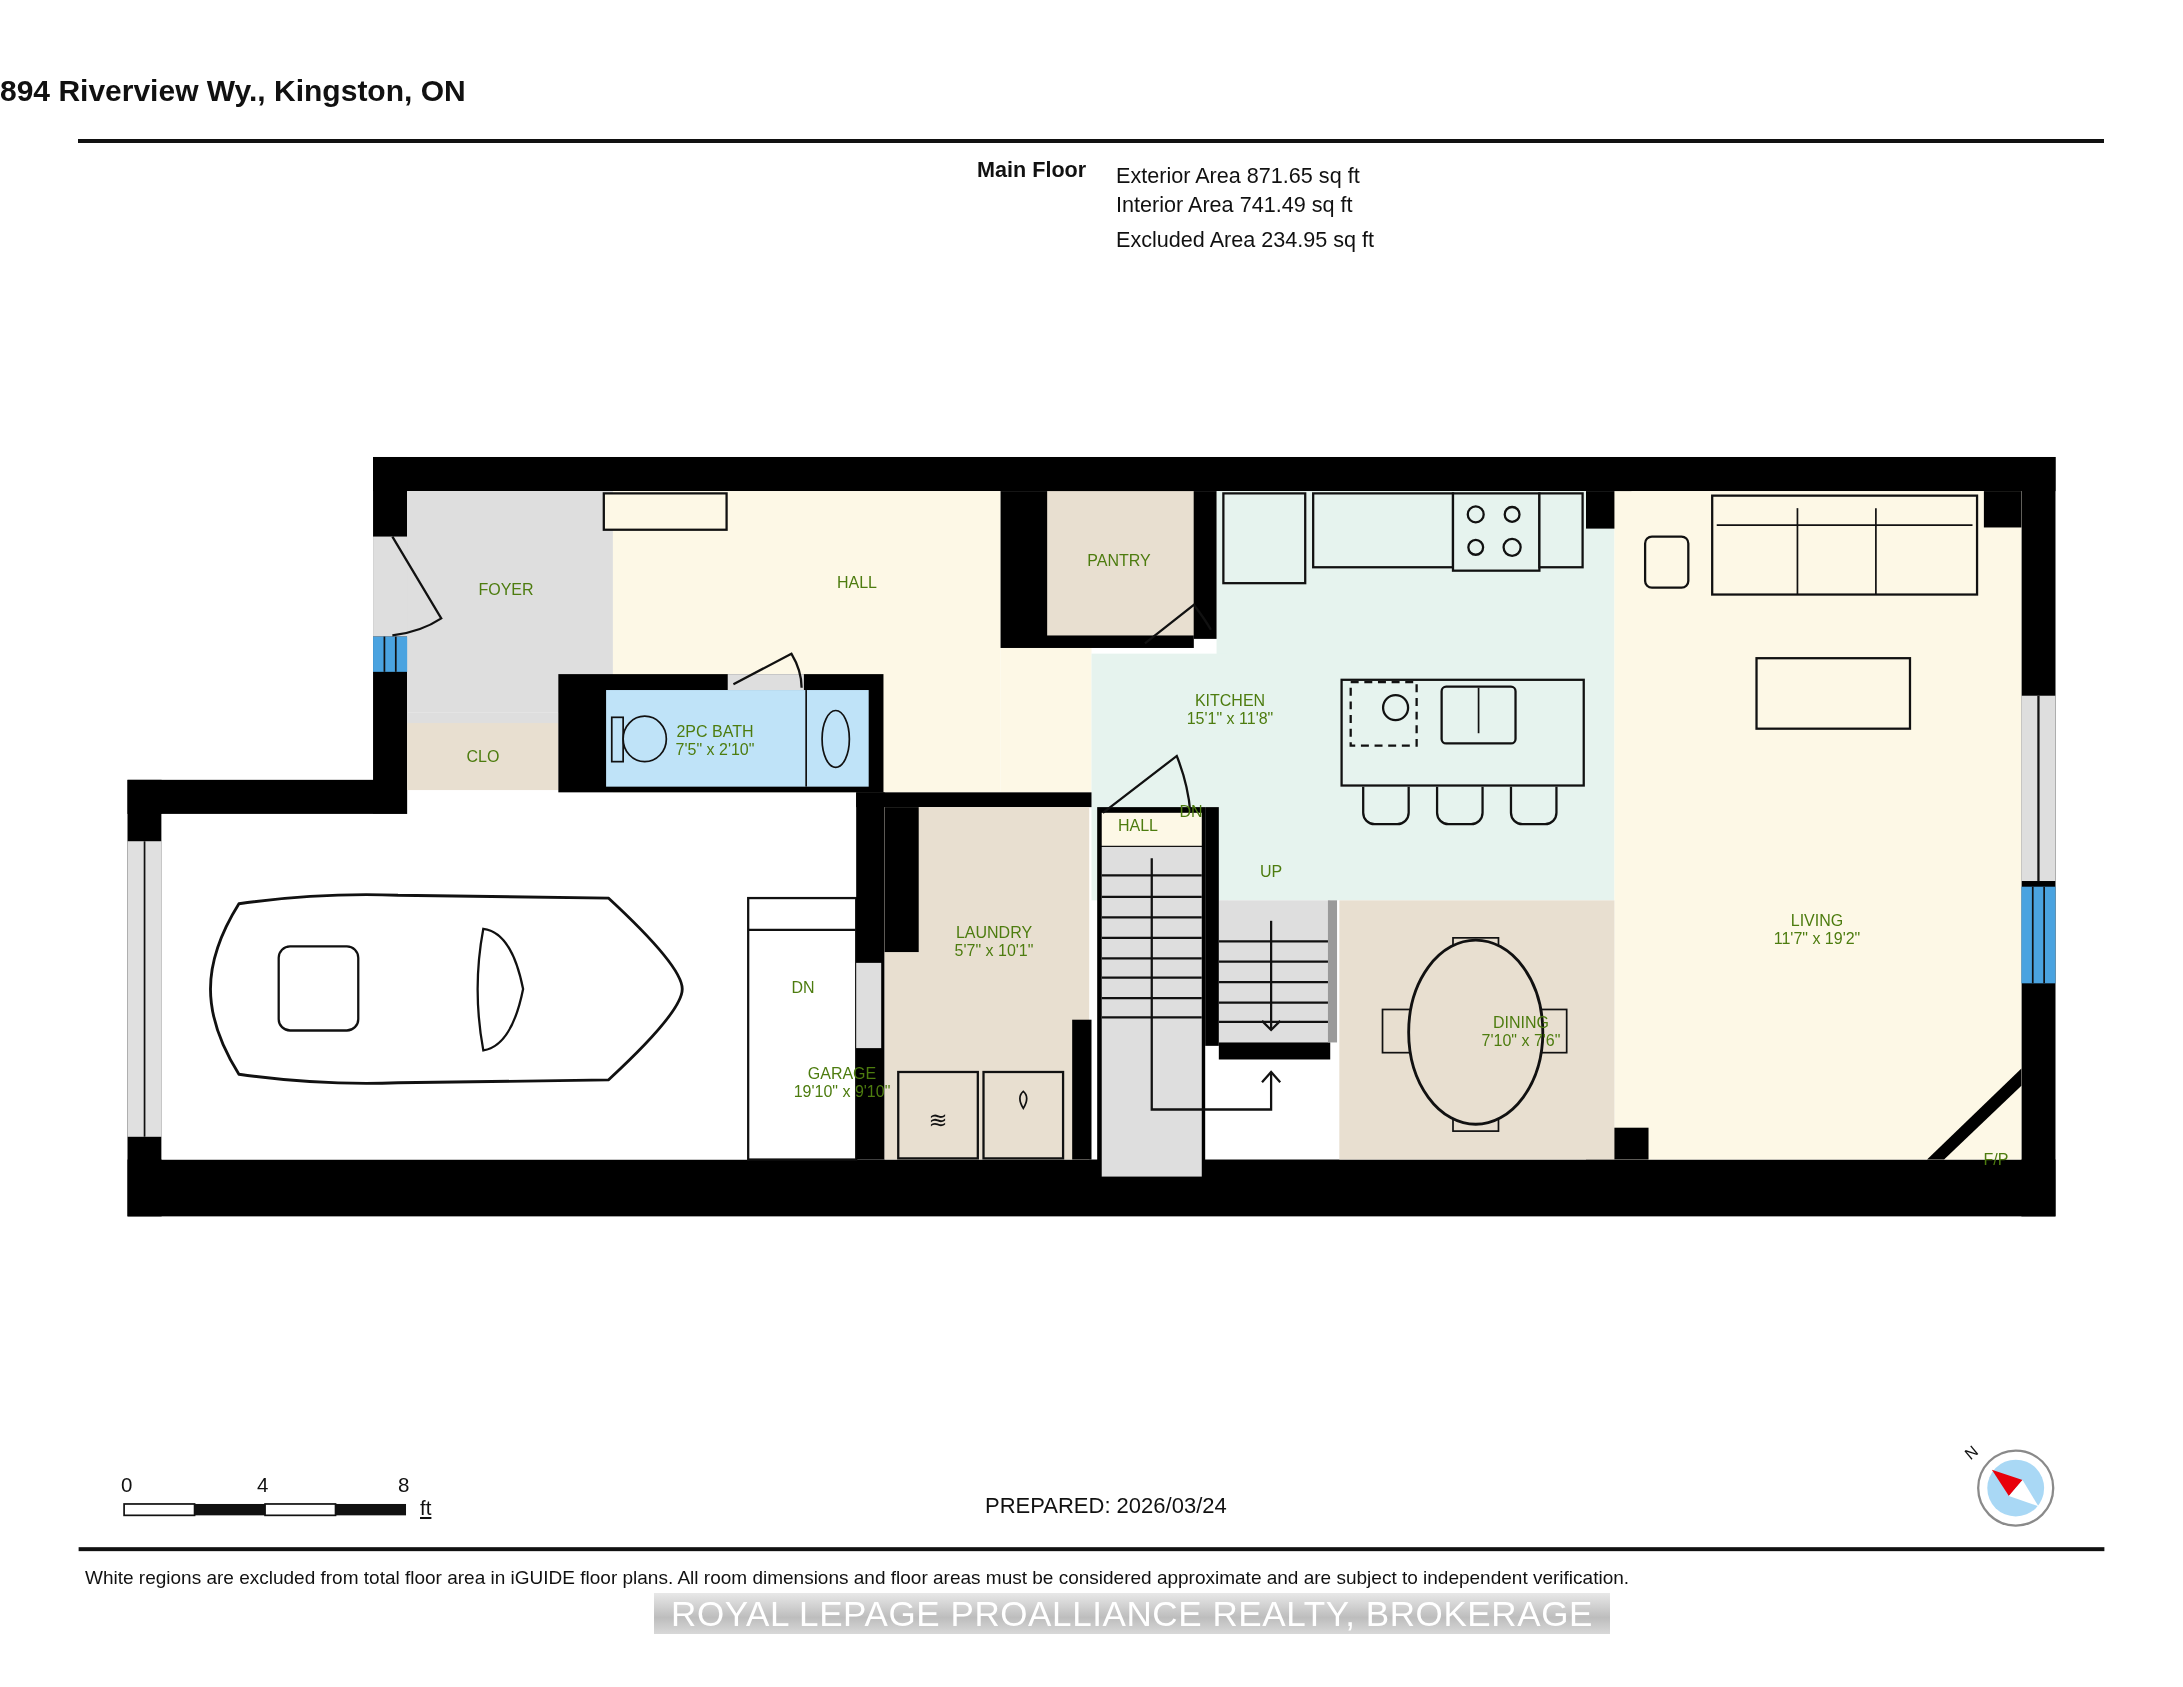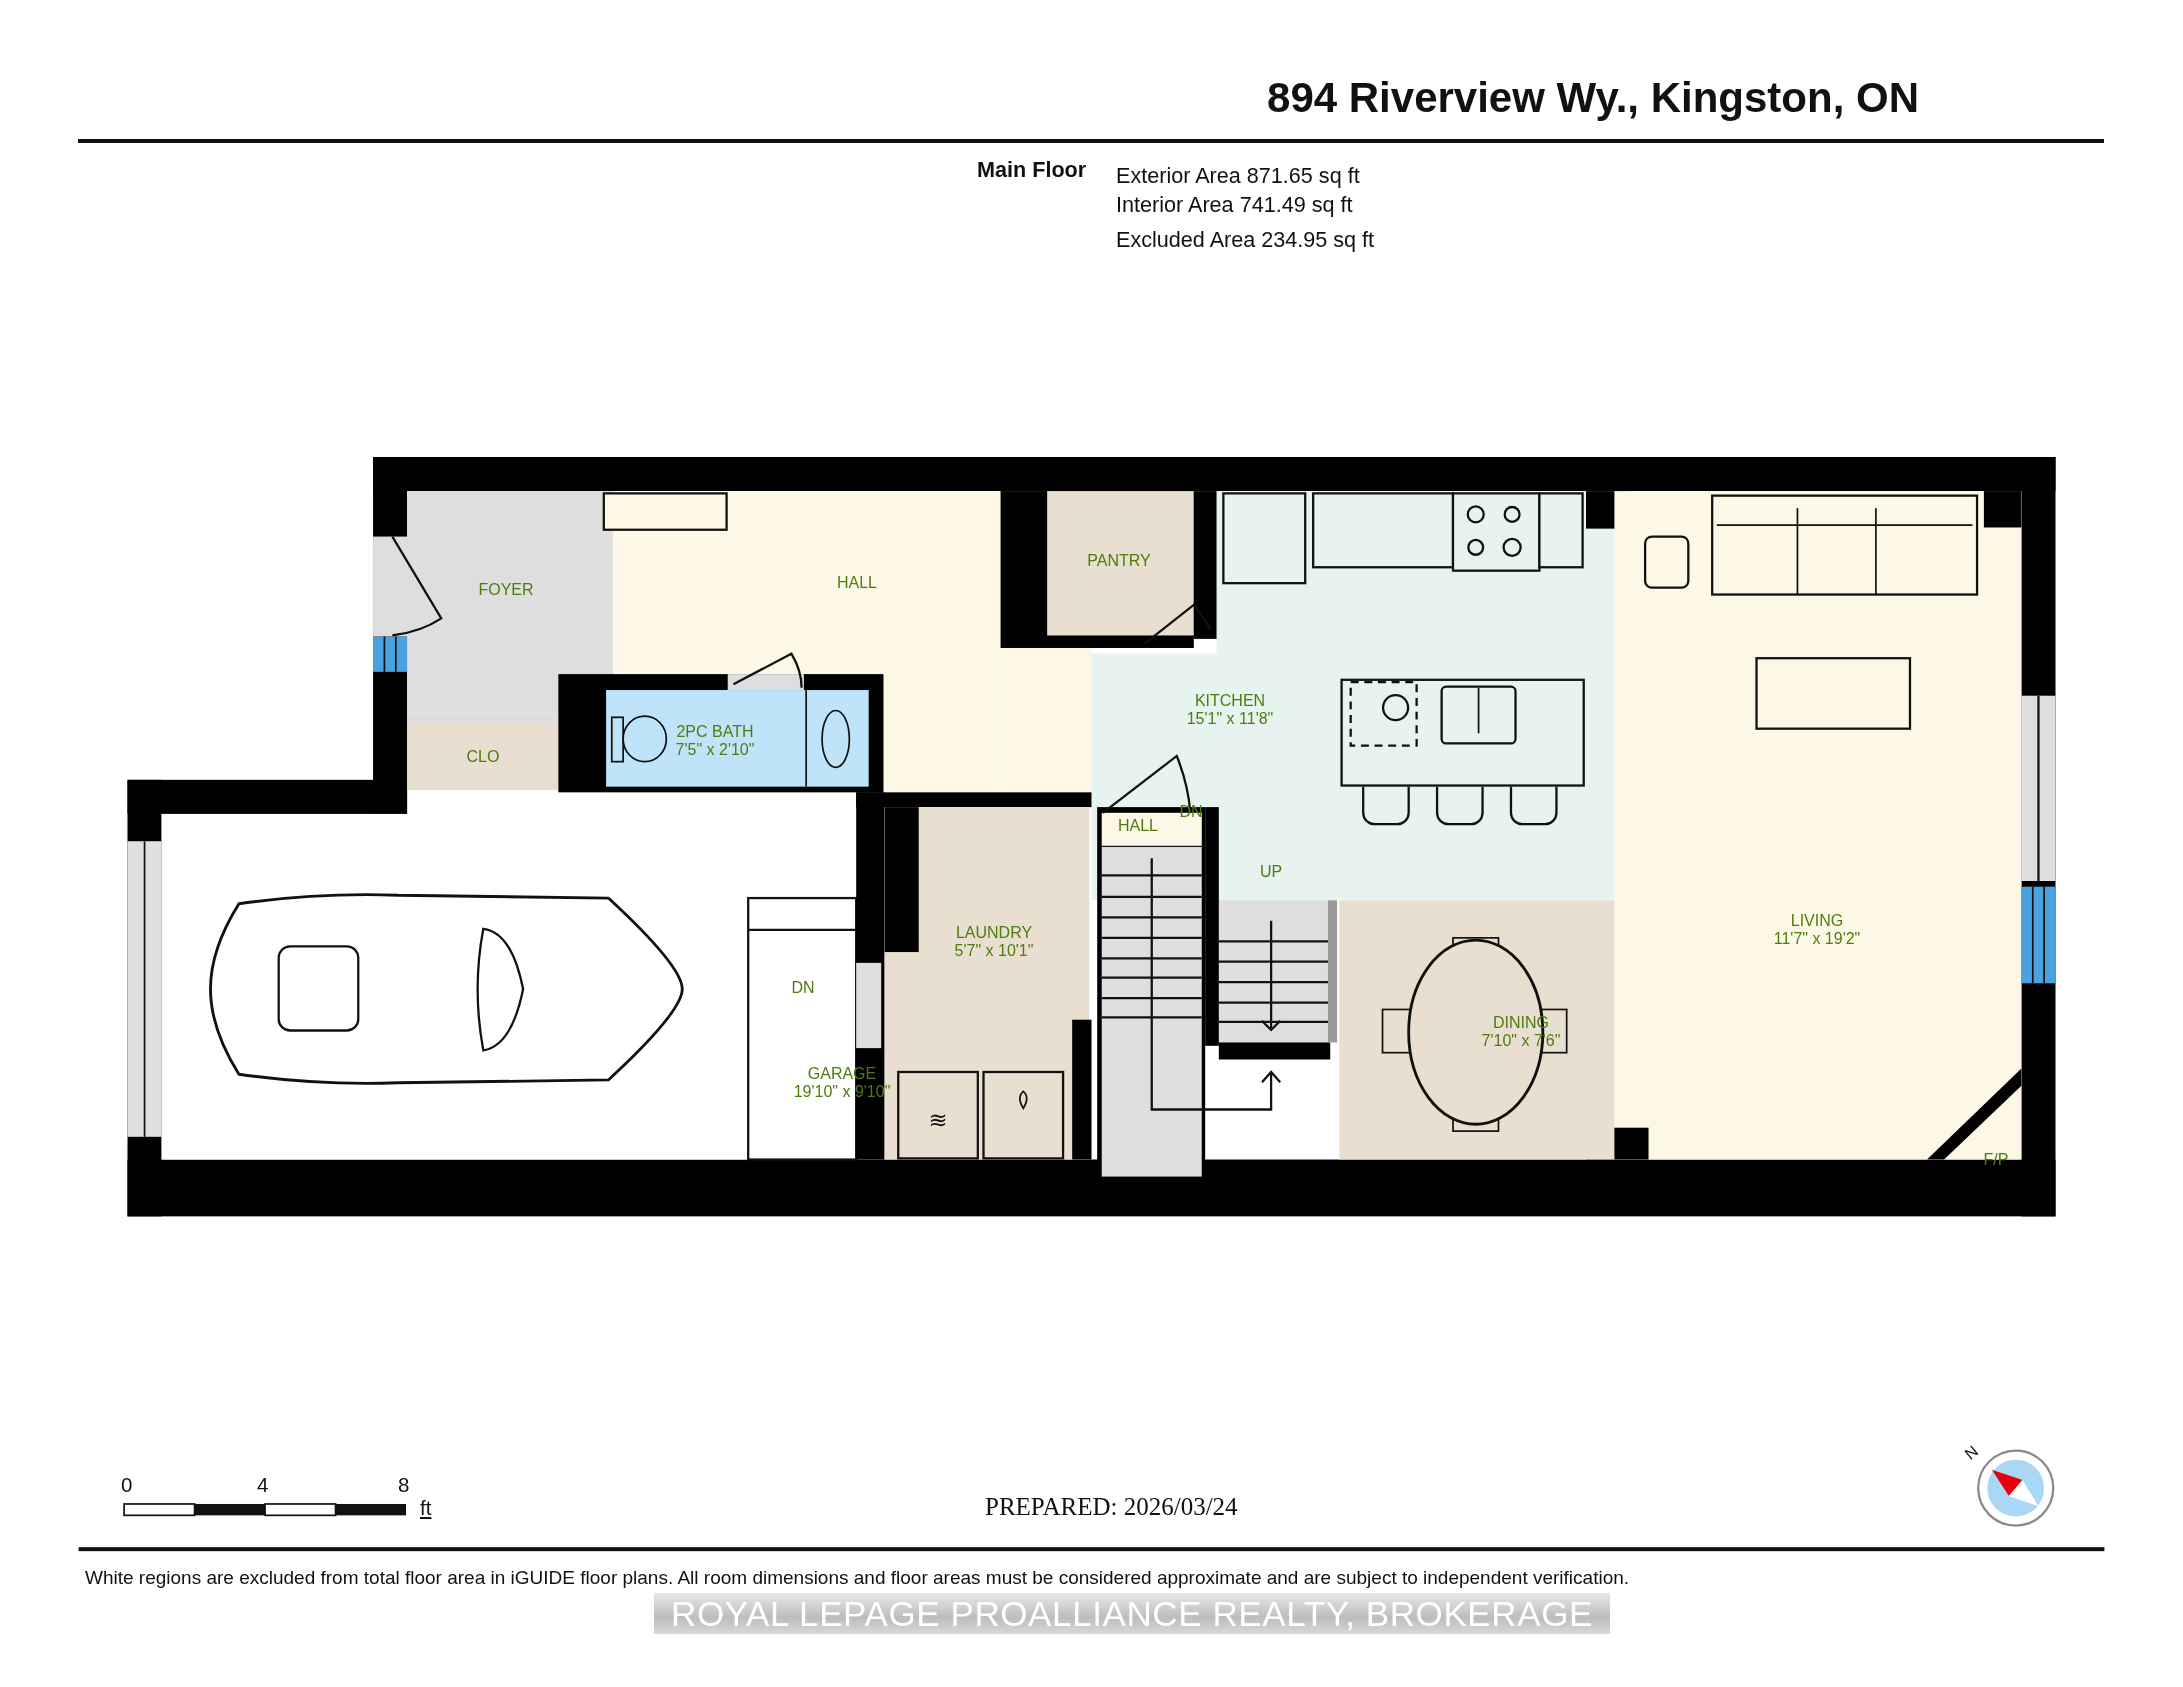--- a/index.html
+++ b/index.html
@@ -1,26 +1,26 @@
 <!DOCTYPE html>
 <html style="font-size:9px"><head>
 <meta charset="utf-8">
 <style>
   html, body { margin:0; padding:0; background:#ffffff; }
   body { width:2183px; height:1687px; position:relative; overflow:hidden;
          font-family:"Liberation Sans", sans-serif; color:#111; }
   .abs { position:absolute; }
-  .title { left:0; width:1919px; top:74px; text-align:right; font-weight:bold; font-size:42px; letter-spacing:0px; }
+  .title { left:0; width:1919px; top:74px; text-align:left; font-weight:bold; font-size:30px; letter-spacing:0px; }
   .rule { background:#111; height:4px; left:78px; width:2026px; }
   .area-label { font-weight:bold; font-size:21.6px; }
   .area-line { font-size:21.6px; }
   .room-label { position:absolute; font-size:16px; text-align:center; line-height:18px; white-space:nowrap; transform:translate(-50%,-50%); color:#4d7c0f; }
   .plan { position:absolute; left:0; top:0; width:2183px; height:1687px; }
   .scale-num { font-size:20.5px; }
-  .prepared { font-size:25px;font-family:Liberation Serif, serif; }
+  .prepared { font-size:22px; }
   .disclaimer { font-size:19px; }
   .watermark { font-size:35px; color:#ffffff; letter-spacing:0.6px;
                background:linear-gradient(180deg,#e8e8e8,#bdbdbd 60%,#d8d8d8);
                padding:0 17px; line-height:41px; }
 </style>
 </head>
 <body>
 
 <div class="abs title">894 Riverview Wy., Kingston, ON</div>
 <div class="abs rule" style="top:139px;"></div>

